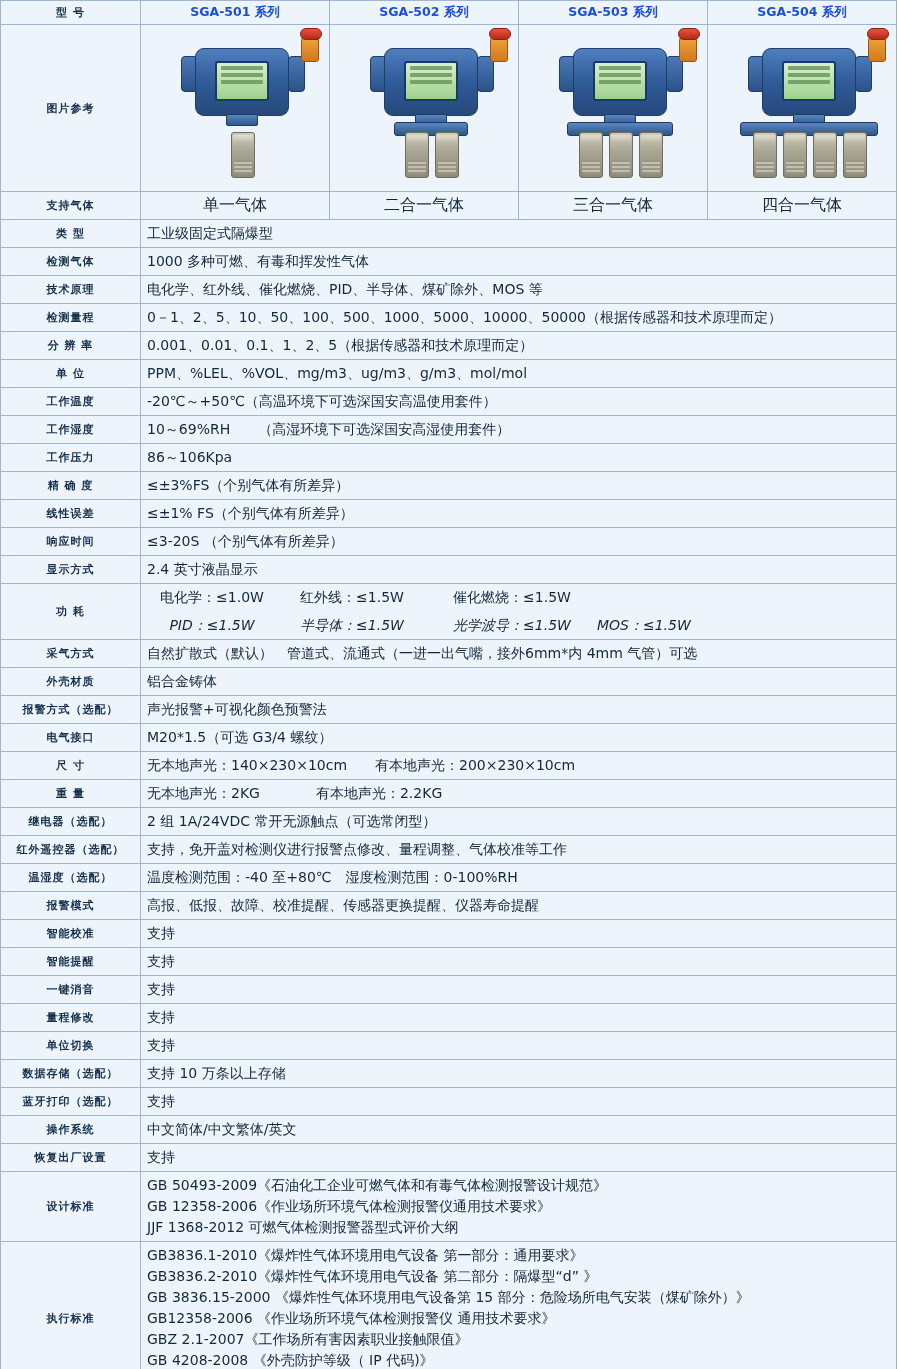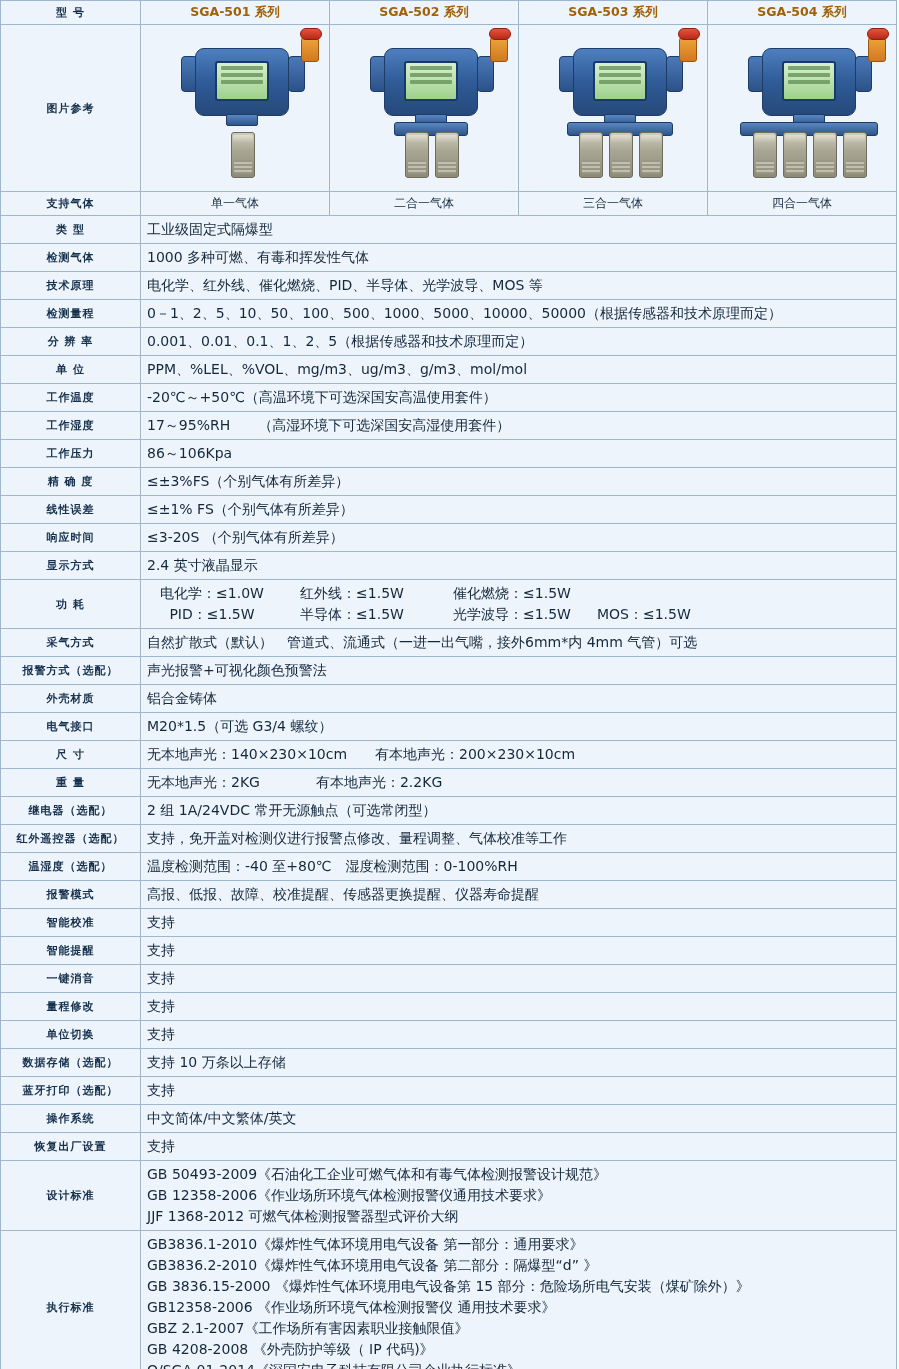--- a/index.html
+++ b/index.html
@@ -36,42 +36,42 @@
     text-align:left;
     font-size:14px;
     line-height:1.5;
     color:#14283c;
   }
   td.headcell{
     background:#cfe0f2;
     text-align:center;
     font-weight:bold;
     font-size:12.5px;
-    color:#a16207;
+    color:#1d4ed8;
   }
   td.imgcell{
     background:#eaf2fa;
     text-align:center;
     padding:2px;
     height:160px;
   }
   td.gascell{
     background:#eaf2fa;
     text-align:center;
-    font-size:12px;
+    font-size:16px;
     color:#14283c;
   }
   .multiline div{white-space:nowrap;}
   .cols{display:flex;}
   .cols .c{white-space:nowrap;text-align:center;}
   .w130{width:130px;}
   .w150{width:150px;}
   .w170{width:170px;}
   .w190{width:190px;}
-  .row2{margin-top:0;}
+  .row2{margin-top:7px;font-style:italic;}
   .hr-line{border-top:1px solid #9fb6cc;margin:3px -6px;}
   
   .device{position:relative;width:100%;height:156px;}
   .dev-wrap{position:relative;margin:0 auto;width:190px;height:156px;}
   .body-box{
     position:absolute;left:50%;transform:translateX(-50%);
     top:18px;width:92px;height:66px;border-radius:9px;
     background:linear-gradient(180deg,#4f7fc0 0%,#2f5b97 50%,#26497b 100%);
     border:1px solid #1e3c66;
   }
@@ -257,41 +257,41 @@
   <tr>
         <td class="label">类    型</td>
         <td class="val" colspan="4">工业级固定式隔爆型</td>
       </tr>
   <tr>
         <td class="label">检测气体</td>
         <td class="val" colspan="4">1000 多种可燃、有毒和挥发性气体</td>
       </tr>
   <tr>
         <td class="label">技术原理</td>
-        <td class="val" colspan="4">电化学、红外线、催化燃烧、PID、半导体、光学波导、MOS 等</td>
+        <td class="val" colspan="4">电化学、红外线、催化燃烧、PID、半导体、煤矿除外、MOS 等</td>
       </tr>
   <tr>
         <td class="label">检测量程</td>
         <td class="val" colspan="4">0－1、2、5、10、50、100、500、1000、5000、10000、50000（根据传感器和技术原理而定）</td>
       </tr>
   <tr>
         <td class="label">分 辨 率</td>
         <td class="val" colspan="4">0.001、0.01、0.1、1、2、5（根据传感器和技术原理而定）</td>
       </tr>
   <tr>
         <td class="label">单    位</td>
         <td class="val" colspan="4">PPM、%LEL、%VOL、mg/m3、ug/m3、g/m3、mol/mol</td>
       </tr>
   <tr>
         <td class="label">工作温度</td>
         <td class="val" colspan="4">-20℃～+50℃（高温环境下可选深国安高温使用套件）</td>
       </tr>
   <tr>
         <td class="label">工作湿度</td>
-        <td class="val" colspan="4">17～95%RH　　（高湿环境下可选深国安高湿使用套件）</td>
+        <td class="val" colspan="4">10～69%RH　　（高湿环境下可选深国安高湿使用套件）</td>
       </tr>
   <tr>
         <td class="label">工作压力</td>
         <td class="val" colspan="4">86～106Kpa</td>
       </tr>
   <tr>
         <td class="label">精  确  度</td>
         <td class="val" colspan="4">≤±3%FS（个别气体有所差异）</td>
       </tr>
   <tr>
@@ -323,26 +323,26 @@
         <span class="c">MOS：≤1.5W</span>
       </div>
     </td>
   </tr>
 
   <tr>
         <td class="label">采气方式</td>
         <td class="val" colspan="4">自然扩散式（默认）　管道式、流通式（一进一出气嘴，接外6mm*内 4mm 气管）可选</td>
       </tr>
   <tr>
+        <td class="label">外壳材质</td>
+        <td class="val" colspan="4">铝合金铸体</td>
+      </tr>
+  <tr>
         <td class="label">报警方式（选配）</td>
         <td class="val" colspan="4">声光报警+可视化颜色预警法</td>
-      </tr>
-  <tr>
-        <td class="label">外壳材质</td>
-        <td class="val" colspan="4">铝合金铸体</td>
       </tr>
   <tr>
         <td class="label">电气接口</td>
         <td class="val" colspan="4">M20*1.5（可选 G3/4 螺纹）</td>
       </tr>
   <tr>
         <td class="label">尺    寸</td>
         <td class="val" colspan="4">无本地声光：140×230×10cm　　有本地声光：200×230×10cm</td>
       </tr>
   <tr>

